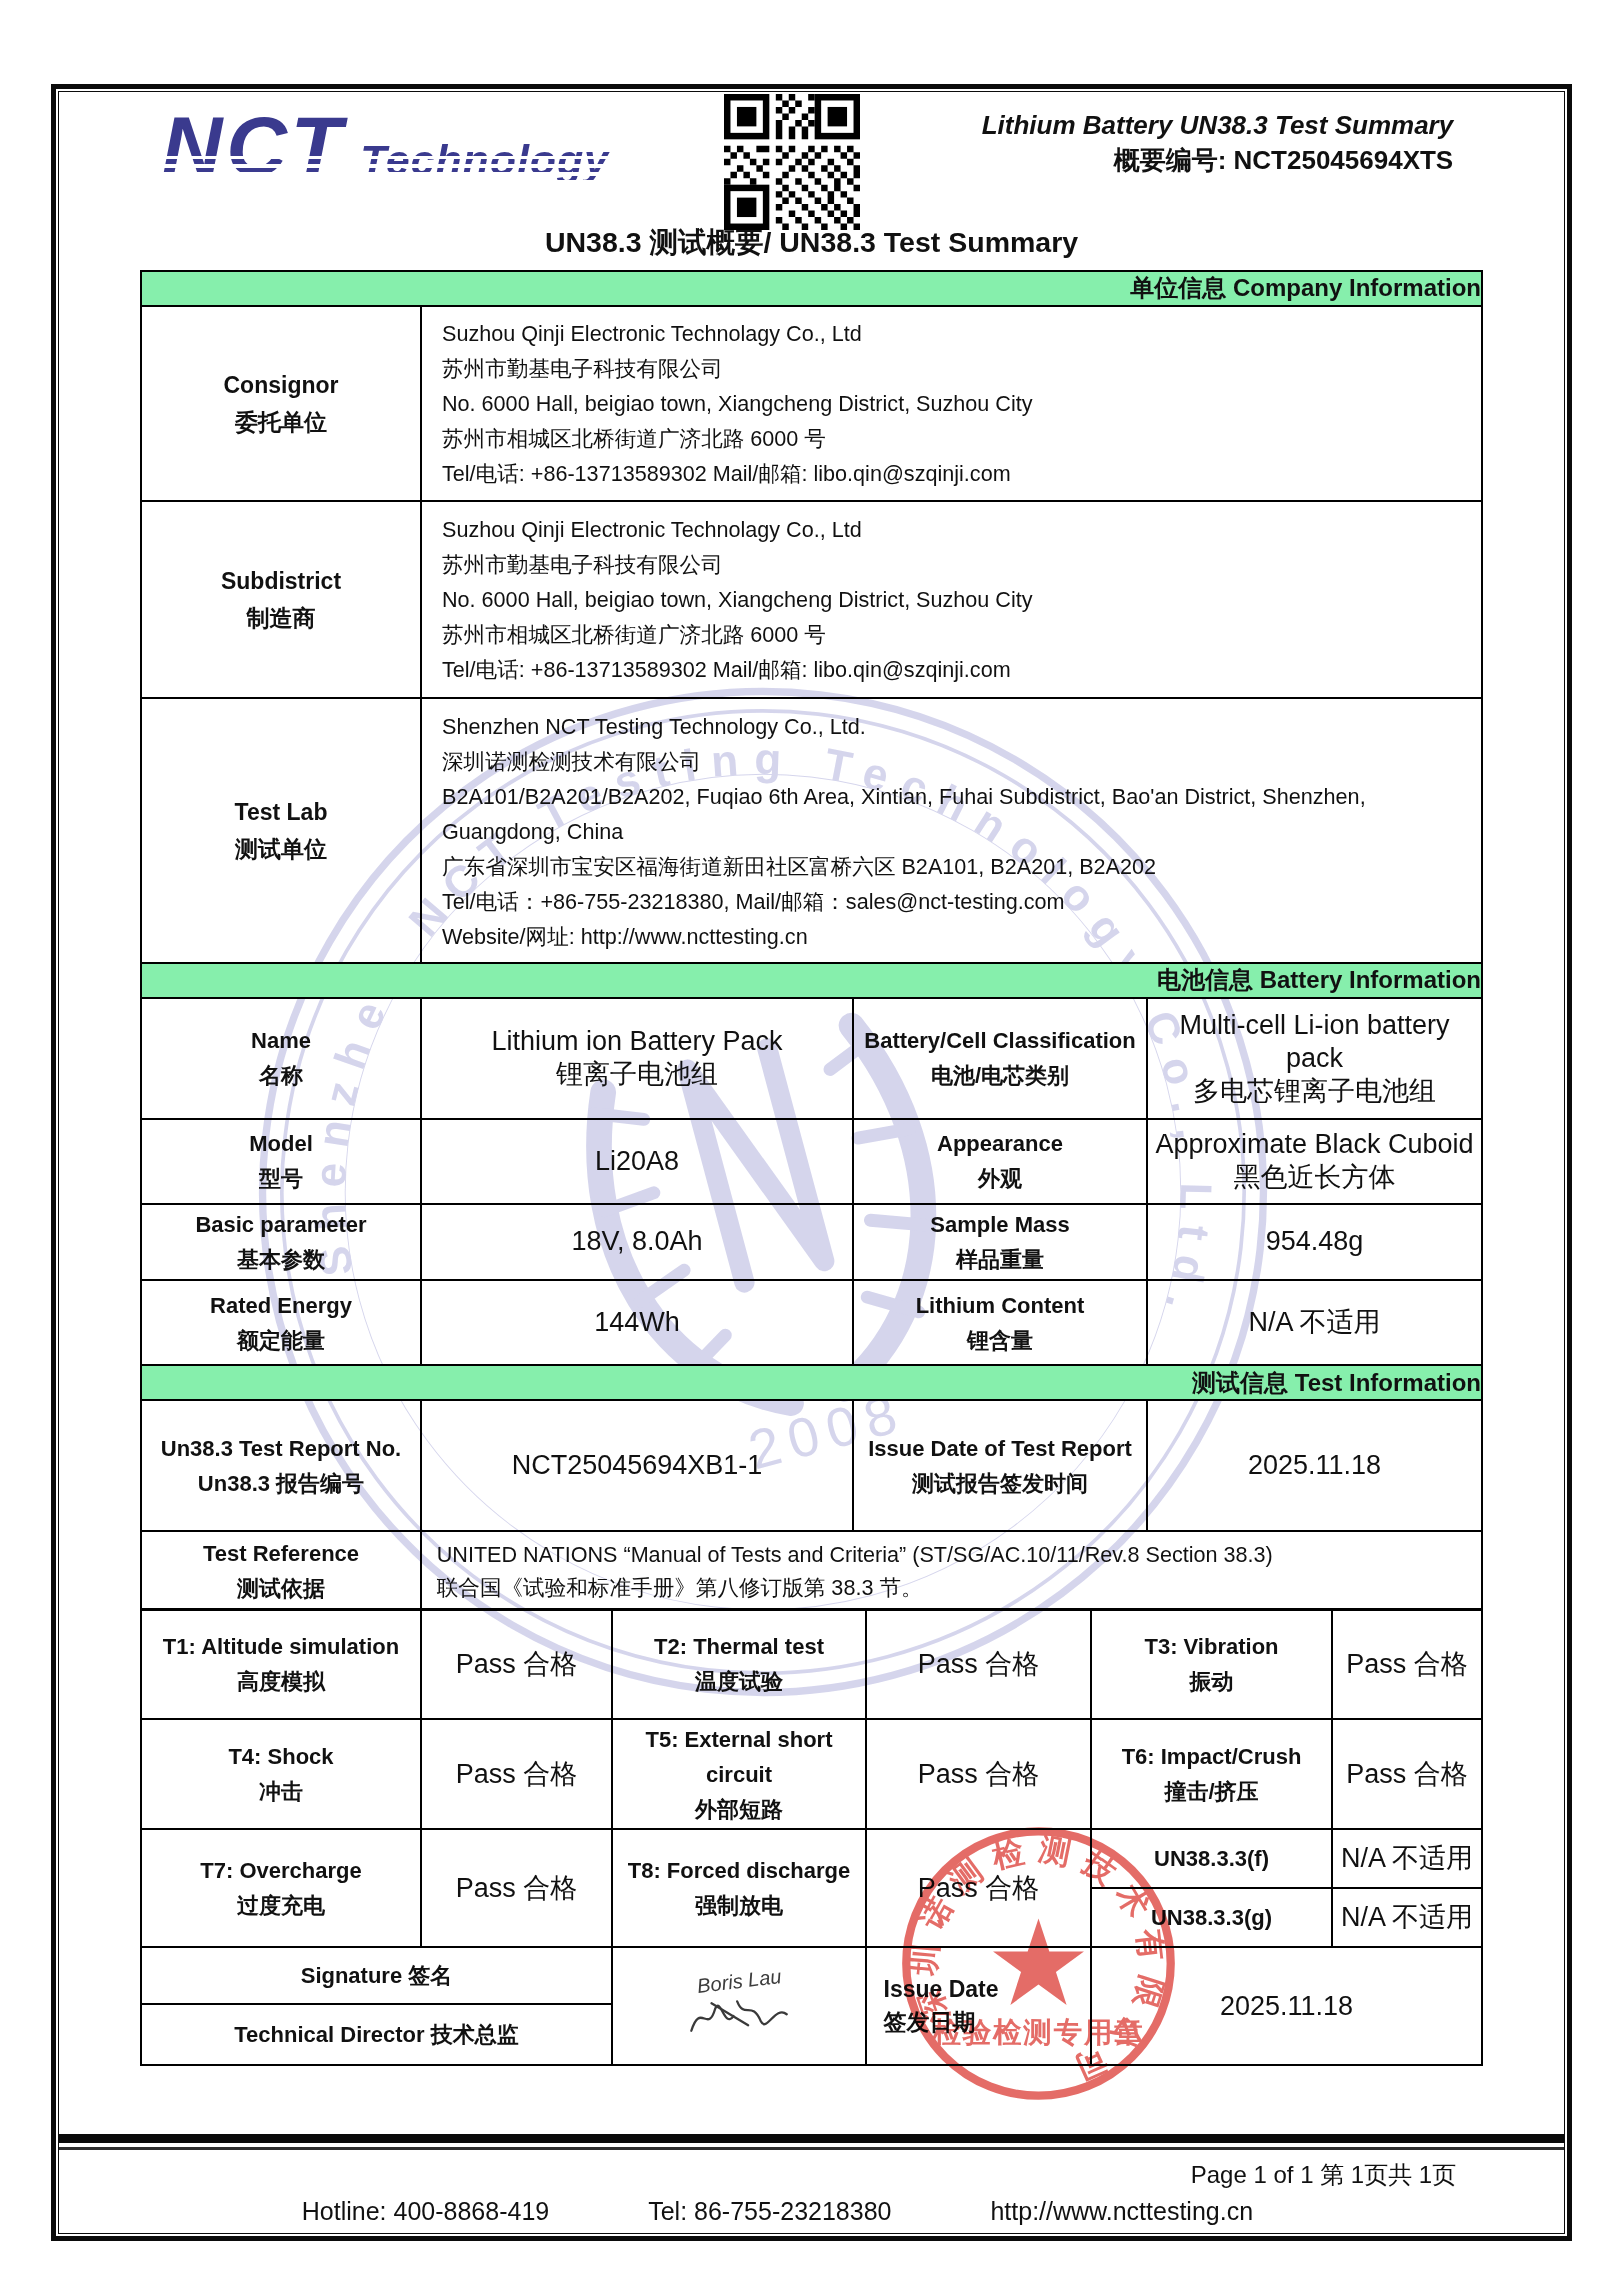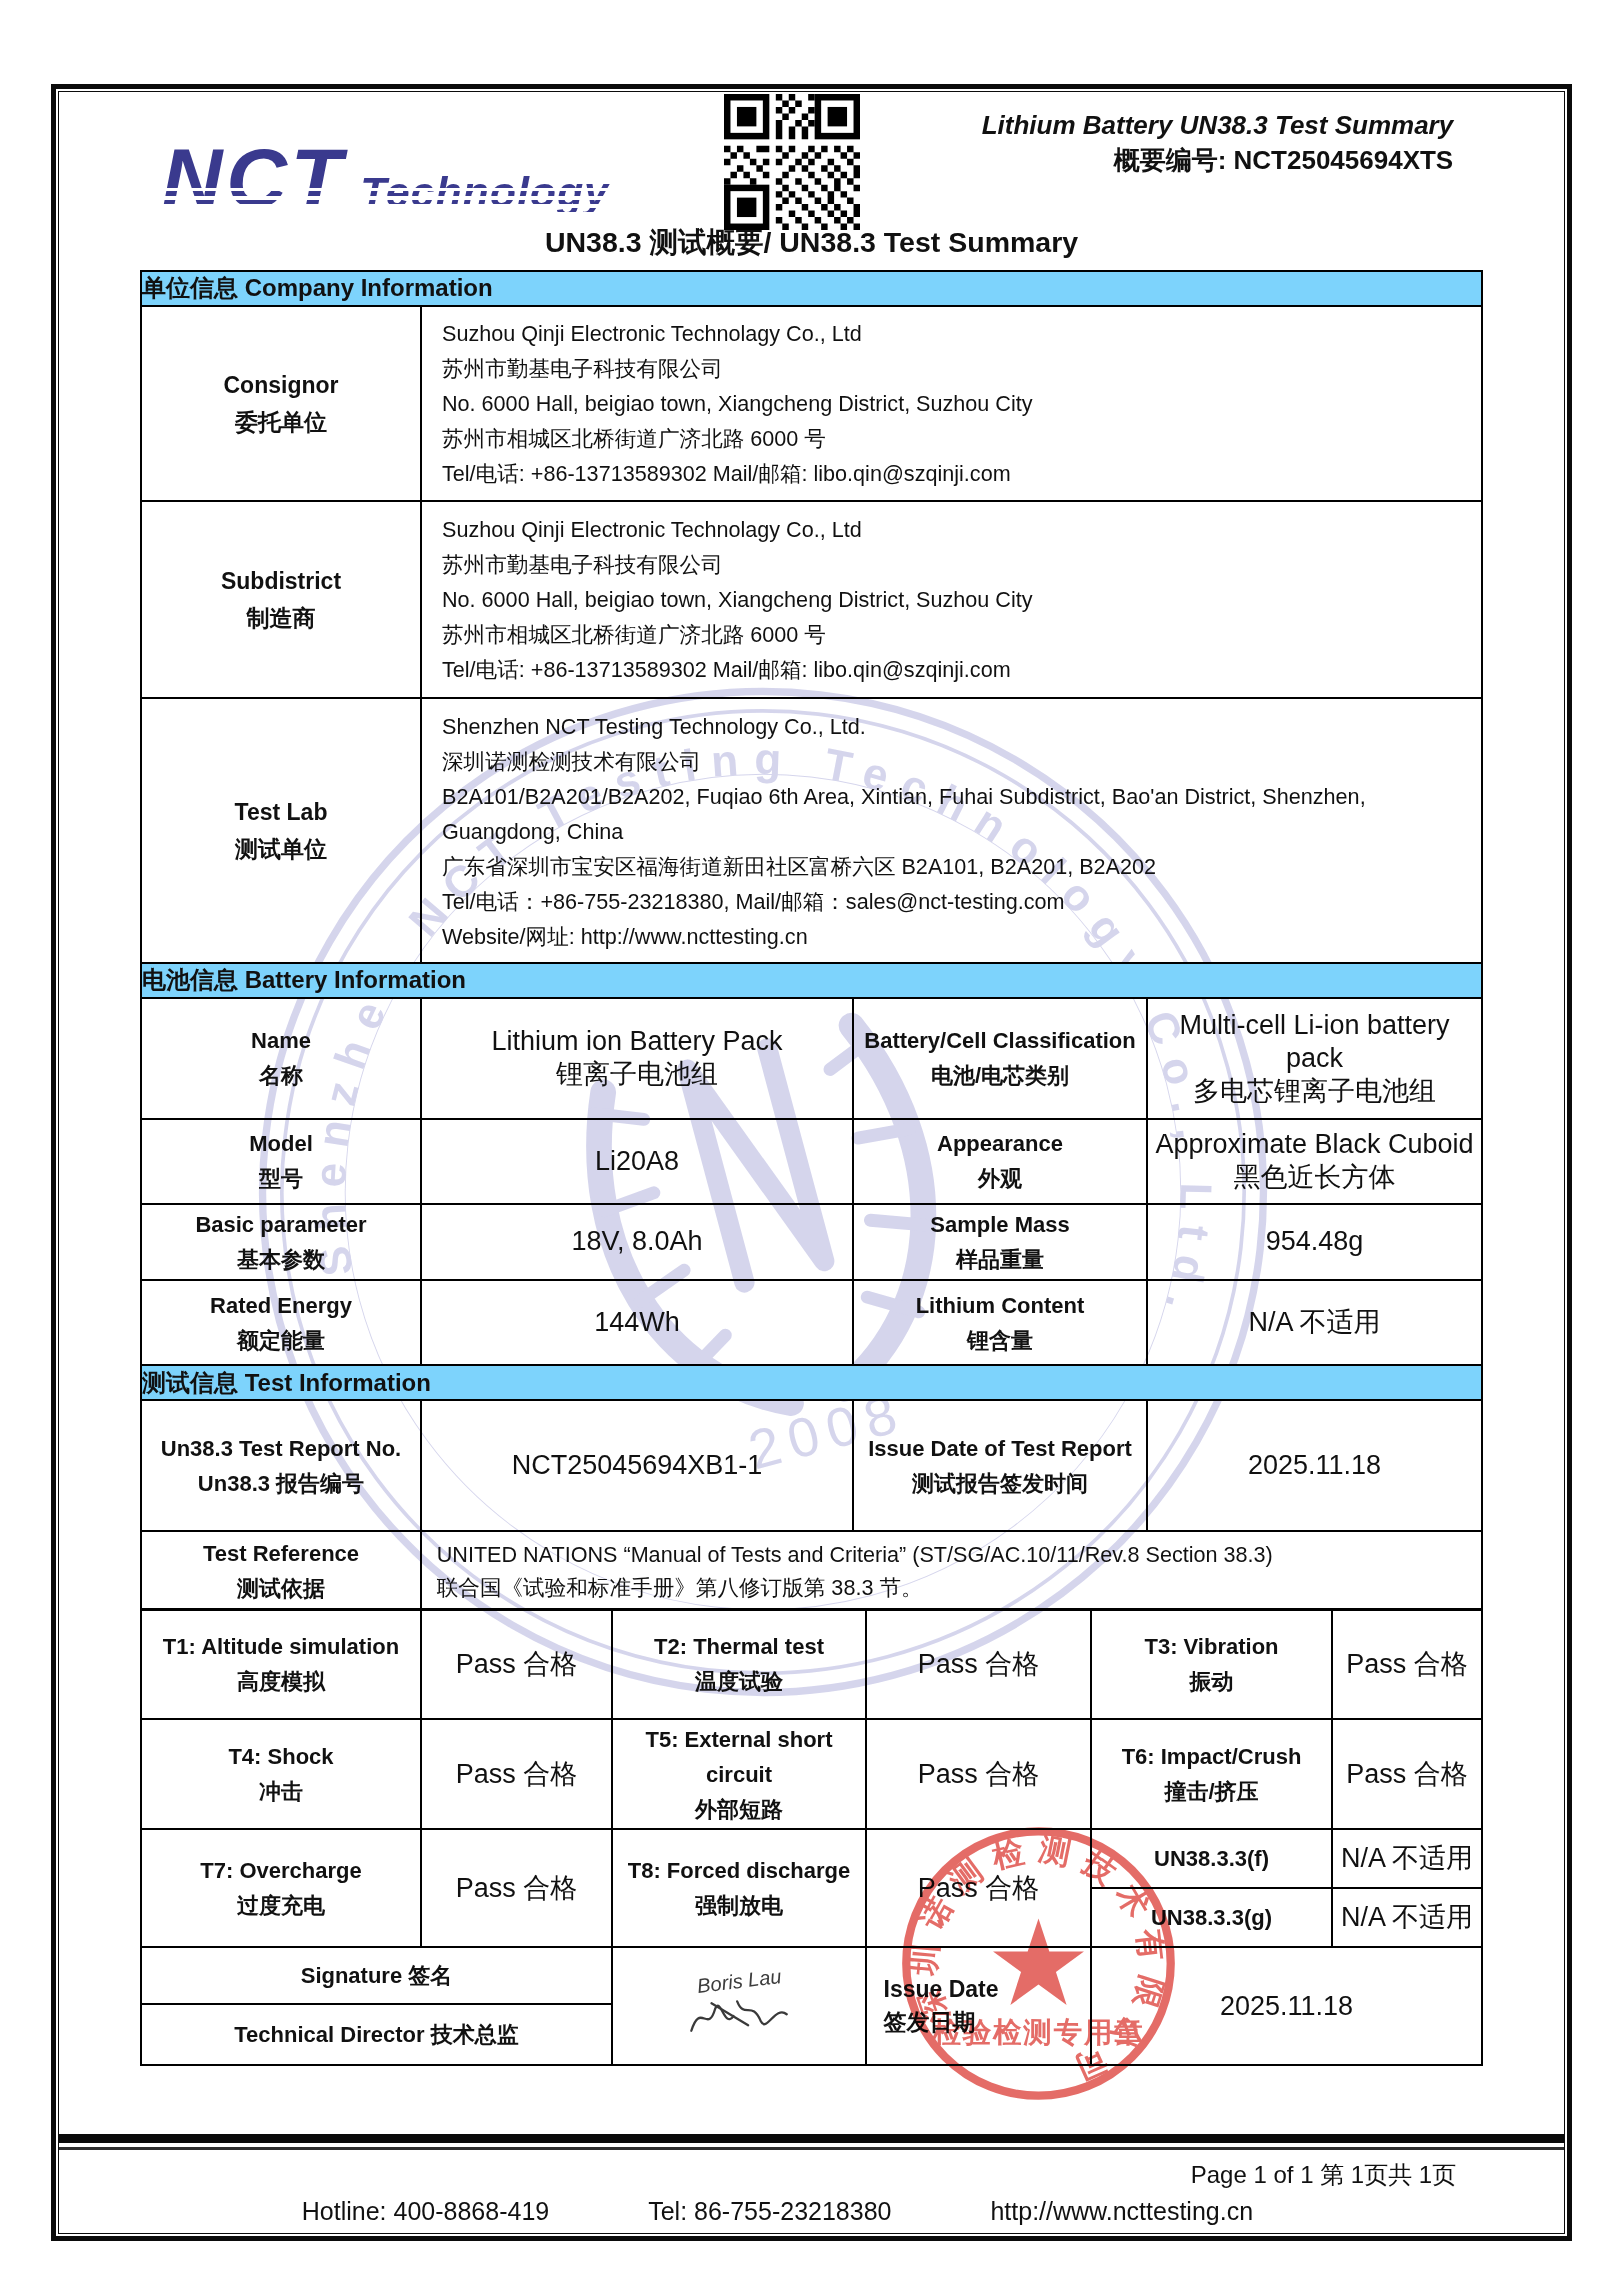--- a/index.html
+++ b/index.html
@@ -5,39 +5,39 @@
   * { margin:0; padding:0; box-sizing:border-box; }
   html,body { background:#ffffff; }
   body { font-family:"Liberation Sans","DejaVu Sans",sans-serif; color:#111; }
   .page { position:relative; width:1623px; height:2296px; background:#fff; overflow:hidden; }
   .frame { position:absolute; left:51px; top:84px; right:51px; bottom:55px; border:5.5px solid #0b0b0b; }
   .frame-inner { position:absolute; inset:1.8px; border:1.8px solid #0b0b0b; }
   .content { position:absolute; inset:0; z-index:1; }
 
   
   .header { position:relative; height:132px; }
-  .logo { position:absolute; left:103px; top:44px; display:flex; align-items:baseline; gap:14.7px; white-space:nowrap; }
+  .logo { position:absolute; left:103px; top:12px; display:flex; align-items:baseline; gap:14.7px; white-space:nowrap; }
   .logo-nct { font-size:84px; font-weight:bold; font-style:italic; color:#3a3a8e; letter-spacing:3.7px; line-height:1; }
   .logo-tech { font-size:43px; font-weight:bold; font-style:italic; color:#3a3a8e; letter-spacing:0.9px; line-height:1; }
   .logo-stripes { position:absolute; left:-5.5px; right:-5.5px; top:56%; bottom:-5.5px;
       background:repeating-linear-gradient(to bottom, rgba(255,255,255,0) 0 4.6px, #ffffff 4.6px 8.3px); }
   .qr { position:absolute; left:665px; top:1.8px; width:136px; height:136px; }
   .head-right { position:absolute; right:111px; top:16.5px; text-align:right; line-height:35px; }
   .head-right .l1 { font-size:26px; font-weight:bold; font-style:italic; }
   .head-right .l2 { font-size:26px; font-weight:bold; }
   .doc-title { text-align:center; font-size:28.5px; font-weight:bold; line-height:37px; }
 
   
   .tblwrap { width:1343px; margin:9.2px auto 0; }
   table { width:100%; border-collapse:collapse; table-layout:fixed; }
   table + table { margin-top:-2.8px; }
   table, td { border:2.3px solid #000; }
   table { border-width:2.8px; }
   td { vertical-align:middle; font-size:21px; }
-  .sechead td { background:#7dd3fc; text-align:left; font-weight:bold; font-size:24px; height:35px; }
+  .sechead td { background:#86efac; text-align:right; font-weight:bold; font-size:24px; height:35px; }
   .lblcell { text-align:center; font-weight:bold; font-size:23px; line-height:37px; }
   .infocell { padding:9.2px 3.7px 9.2px 20px; line-height:35px; font-size:21.6px; }
   .ctr { text-align:center; line-height:35px; }
   .b24 { font-weight:bold; font-size:22px; line-height:35px; }
   .v23 { font-size:27px; line-height:33px; }
   .refcell { padding:5.5px 3.7px 5.5px 14.7px; line-height:33px; font-size:21.6px;border-radius:12px; }
   .sig-name { display:inline-block; font-style:italic; font-size:20px; color:#3c3c3c; transform:rotate(-7deg); }
   .sigcell { text-align:center; }
   .issuecell { text-align:left; padding-left:16.5px; font-weight:bold; font-size:23px; line-height:33px; }
 

